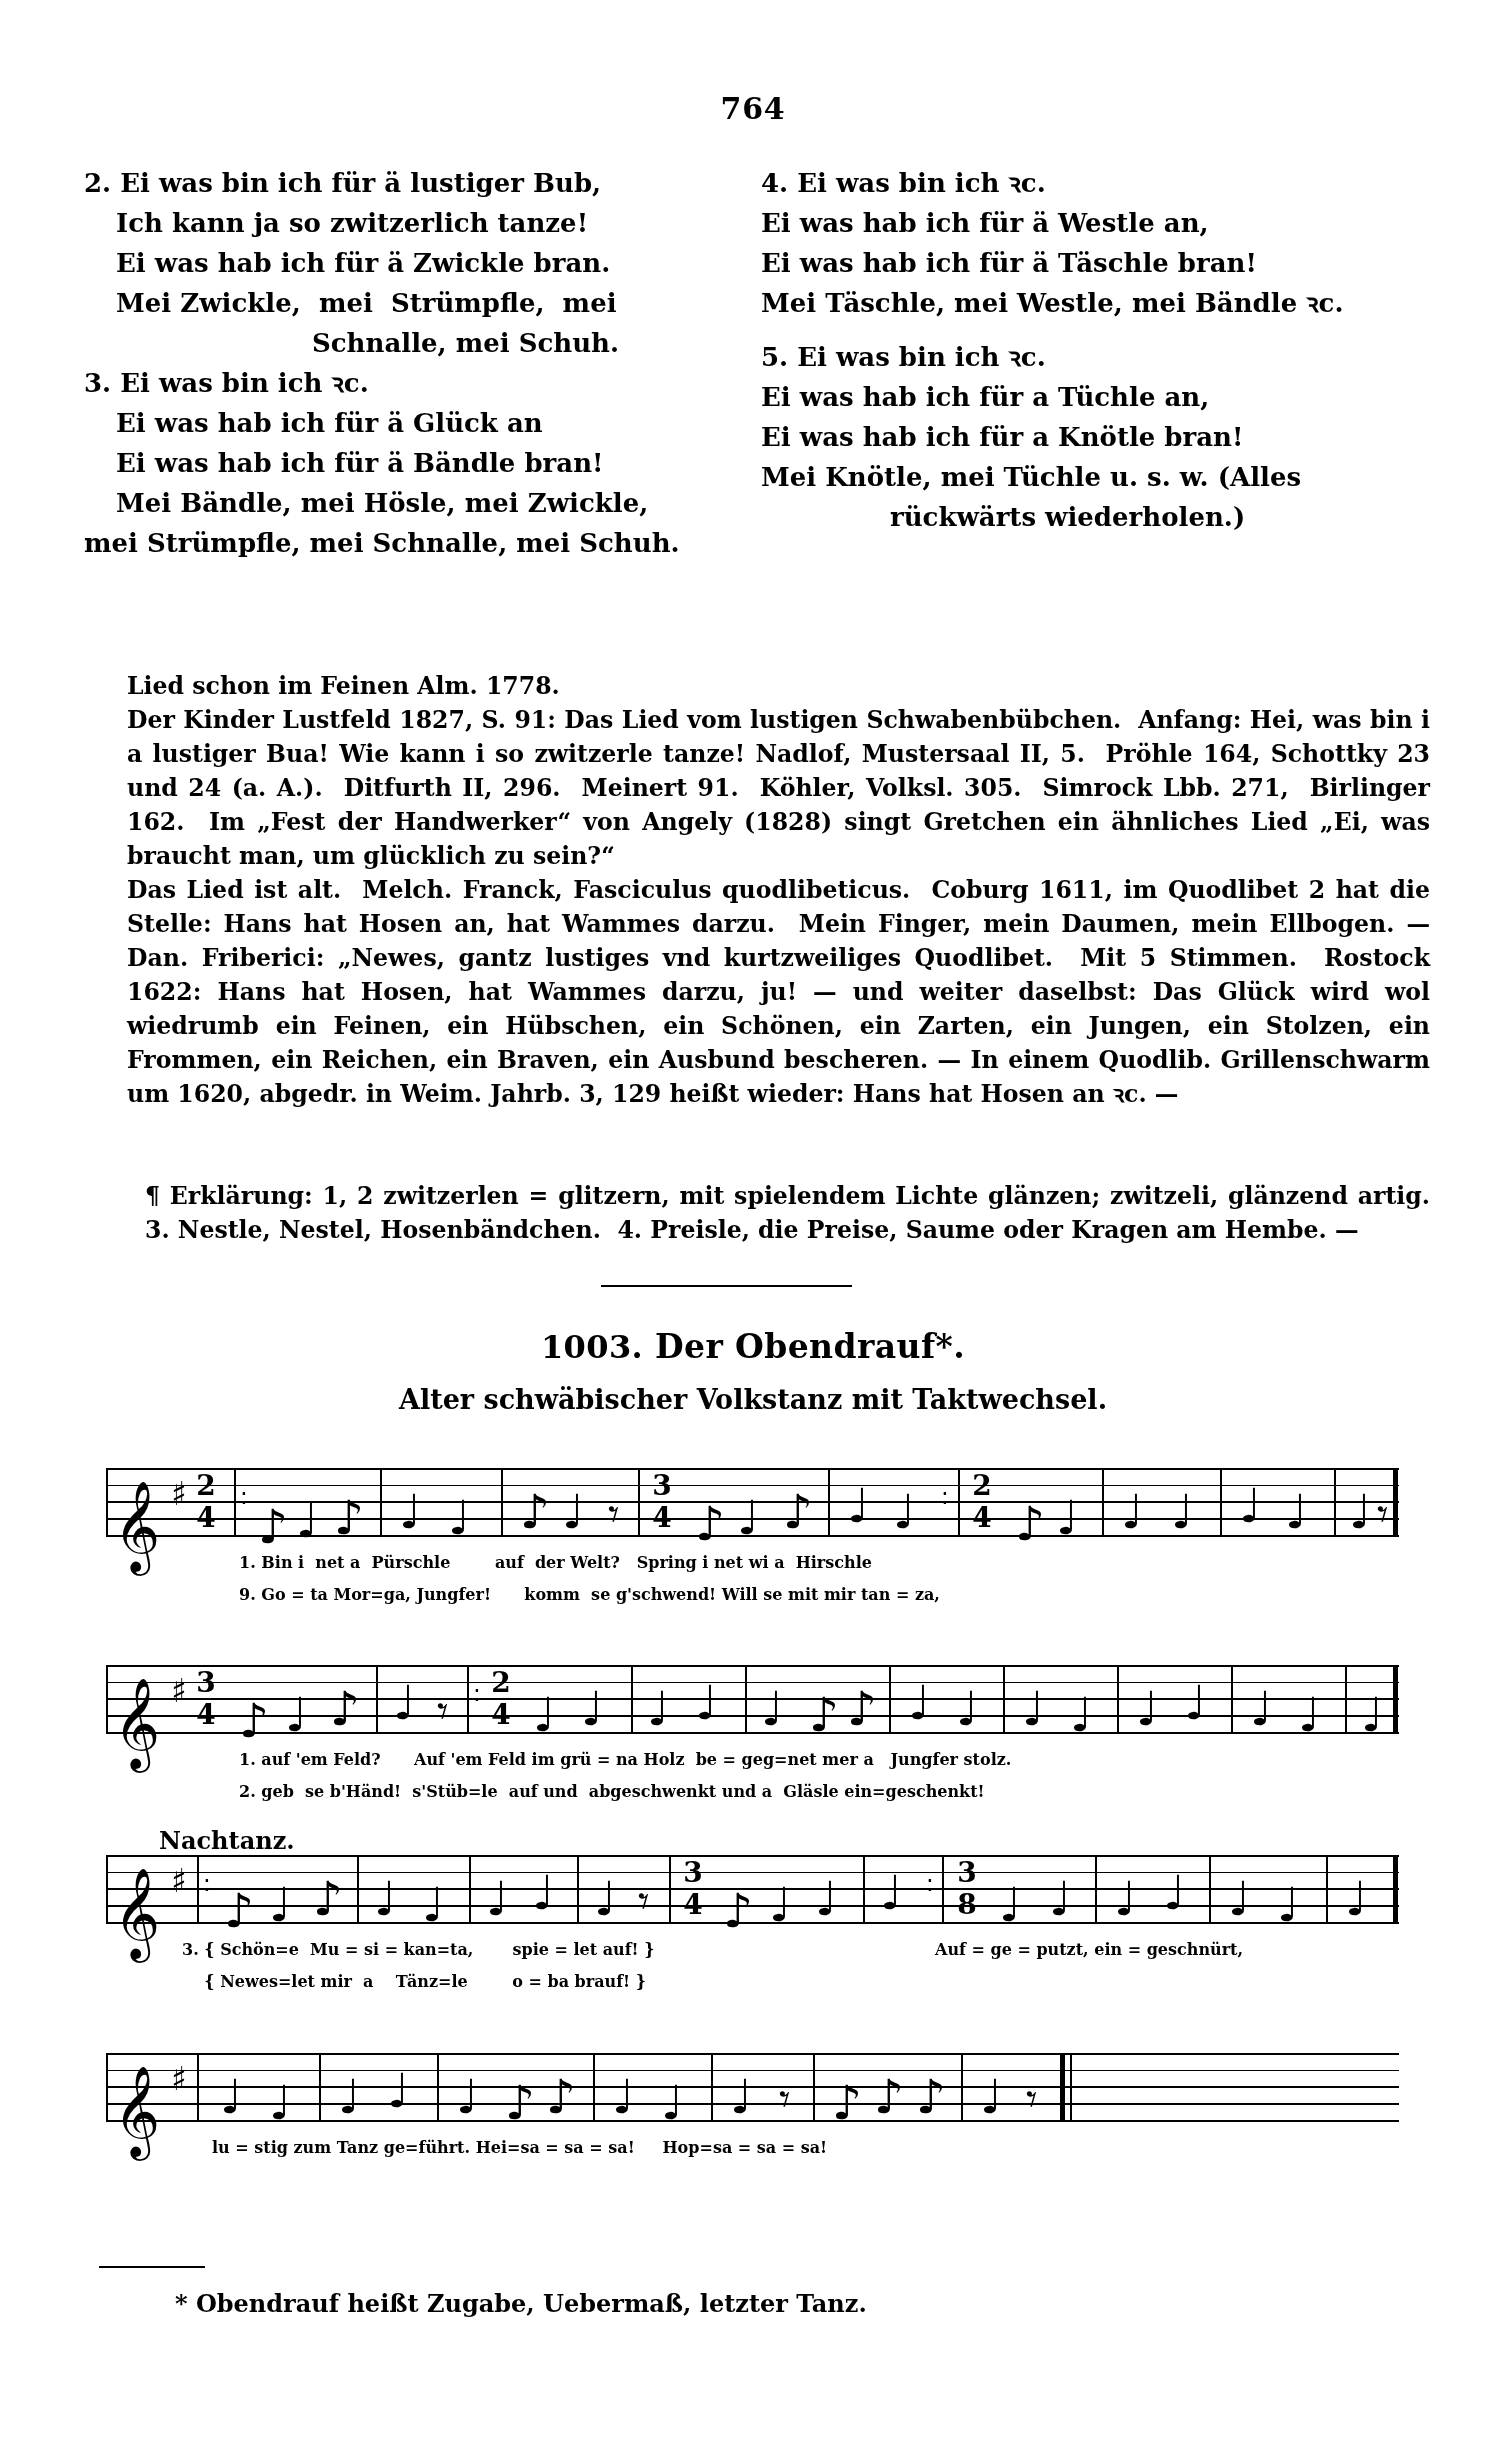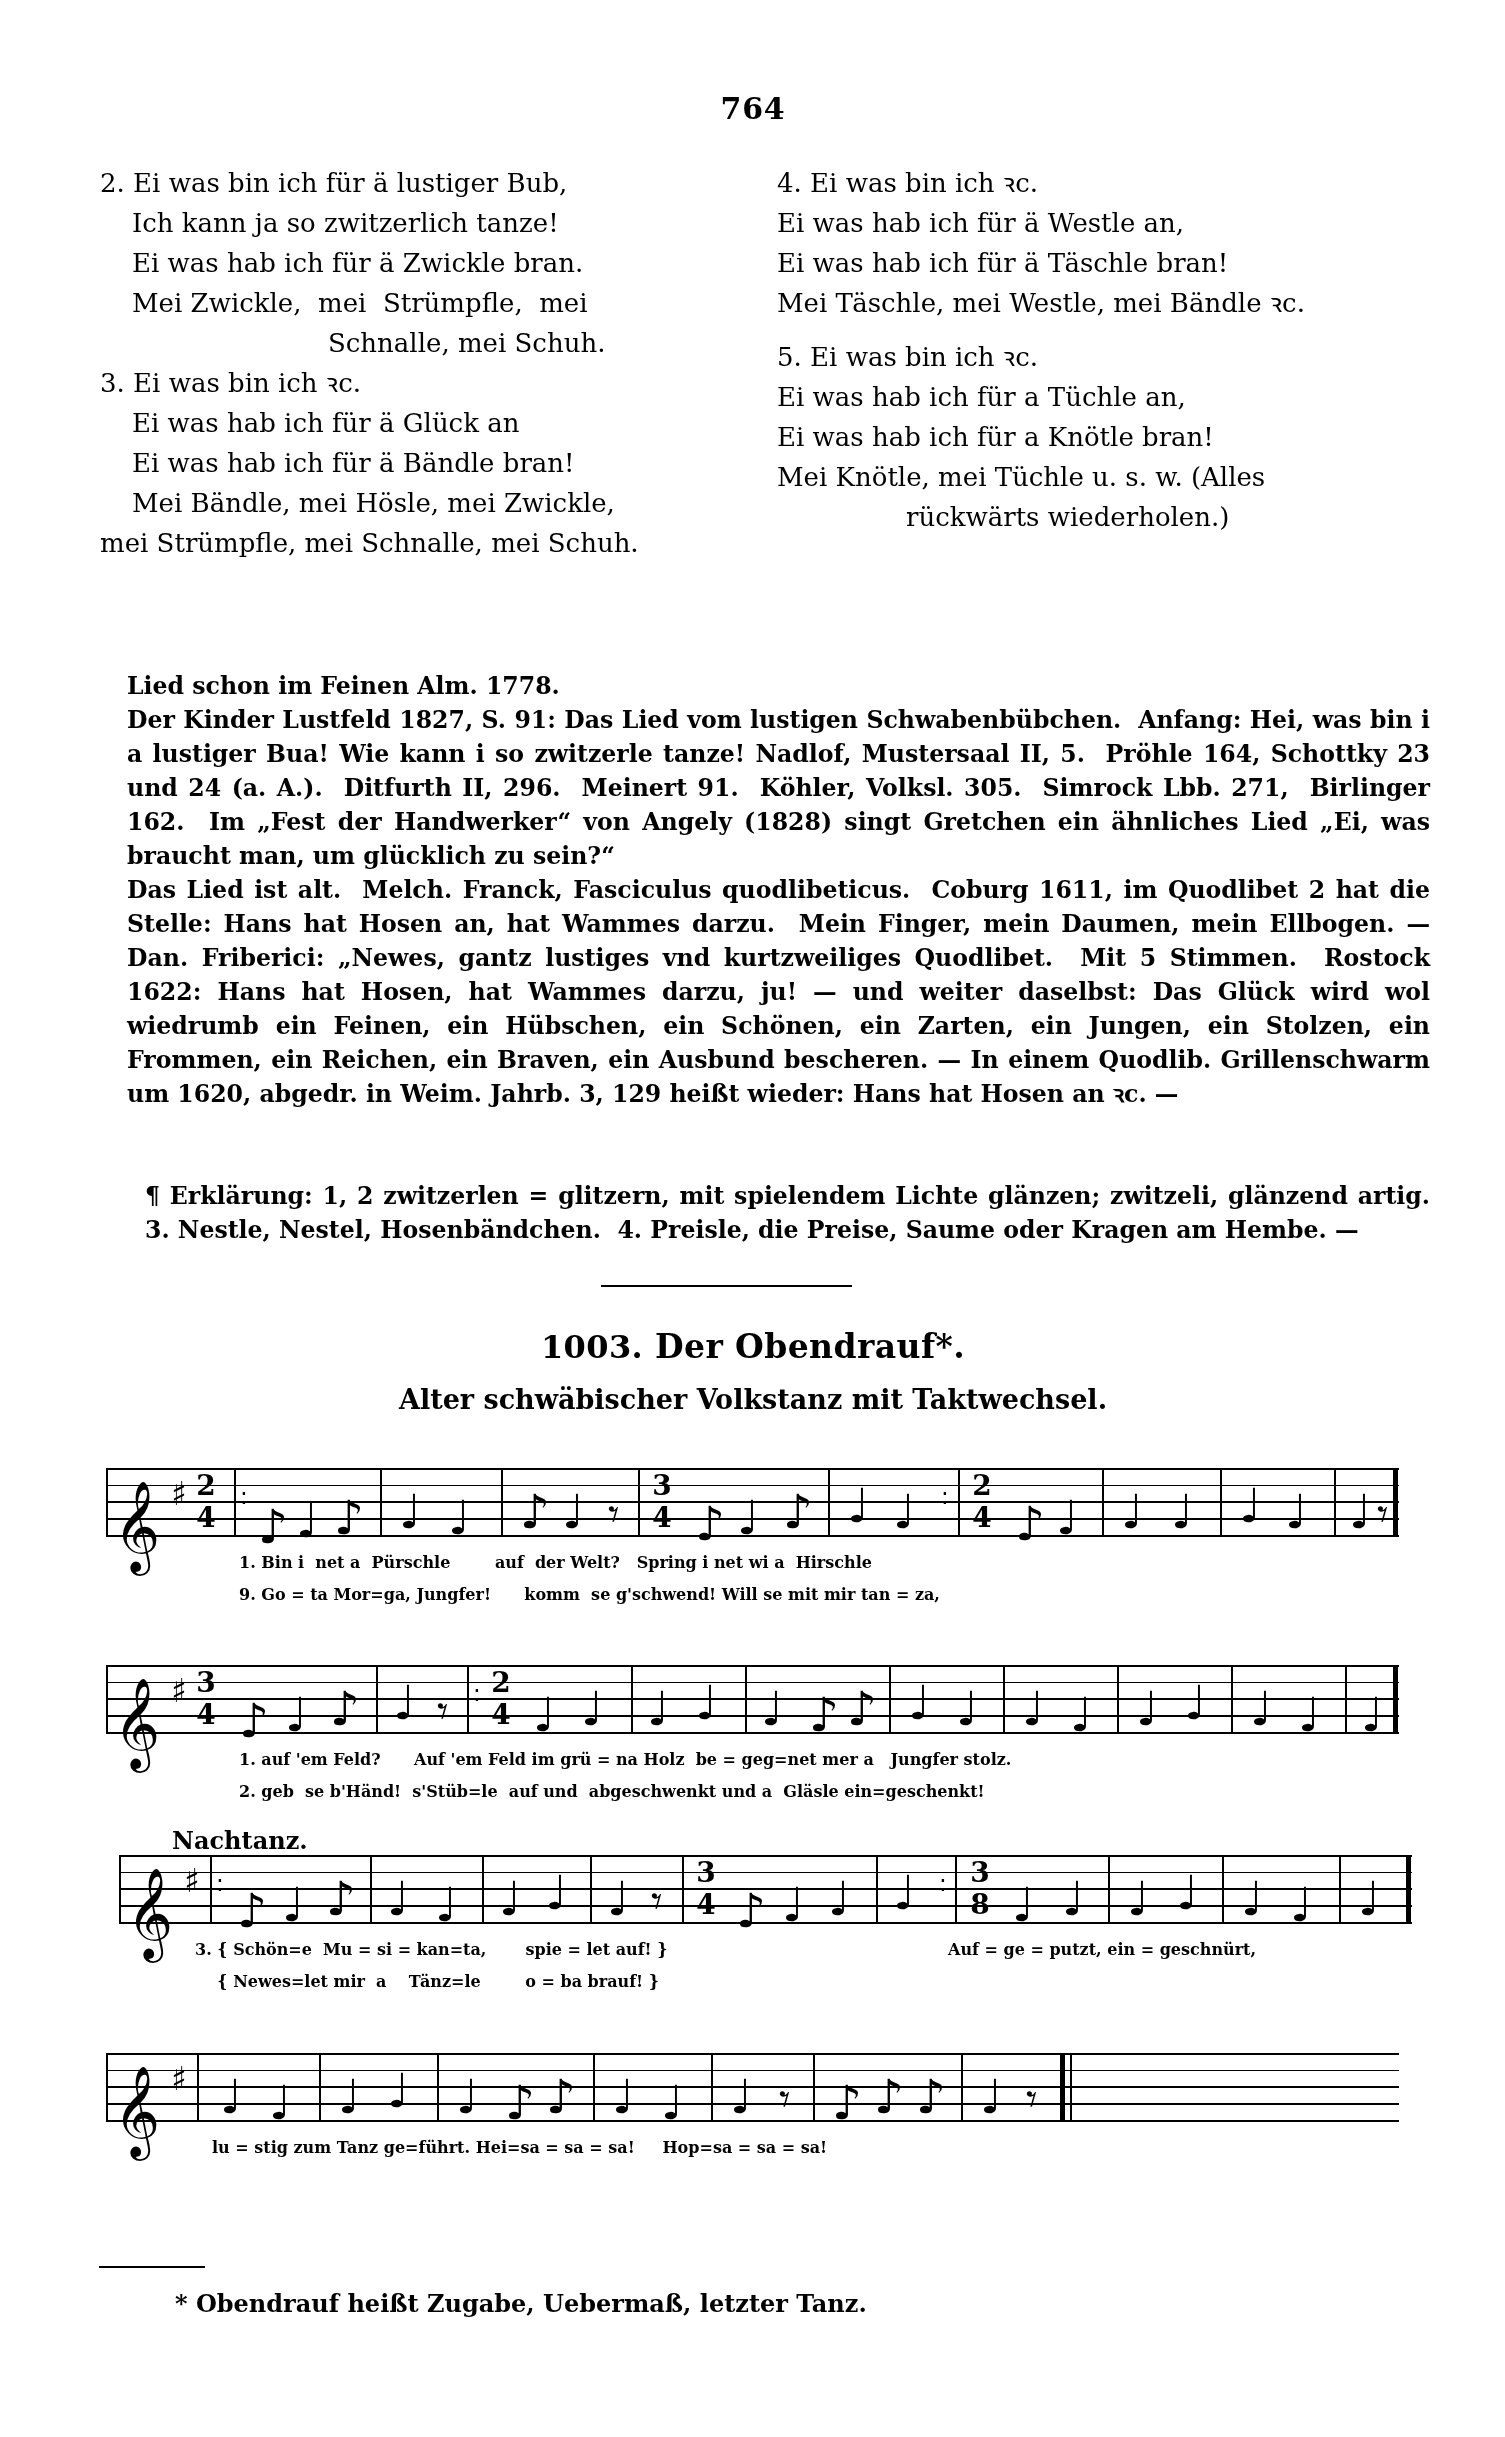--- a/index.html
+++ b/index.html
@@ -40,22 +40,21 @@
     gap: 23px;
   }
   .col {
     width: 654px;
   }
   .vline {
     font-size: 26px;
     line-height: 40px;
     white-space: pre;
     font-family: "DejaVu Serif", serif;
-    font-weight: normal;
-    margin-left: 16px;
+    font-weight: bold;
   }
   .vline.indent1 { padding-left: 32px; }
   .vline.indent2 { padding-left: 228px; }
 
   .notes-block {
     position: absolute;
     top: 669px;
     left: 84px;
     width: 1346px;
   }
@@ -362,21 +361,21 @@
       <div class="barline" style="left:1239px;"></div>
       <span class="note" style="left:1255px; top:50px;">♩</span>
       <div class="barline thick" style="left:1287px;"></div>
     </div>
     <div class="lyrics" style="top:79px;">
       <div class="lyricline" style="padding-left:133px;">1. auf 'em Feld?      Auf 'em Feld im grü = na Holz  be = geg=net mer a   Jungfer stolz.</div>
       <div class="lyricline" style="padding-left:133px;">2. geb  se b'Händ!  s'Stüb=le  auf und  abgeschwenkt und a  Gläsle ein=geschenkt!</div>
     </div>
   </div>
 
-  <div class="system" style="top:1855px;margin-left:13px;">
+  <div class="system" style="top:1855px;">
     <div class="nachtanz" style="left:53px; top:-29px;">Nachtanz.</div>
     <div class="staff">
       <div class="ln"></div>
         <div class="ln"></div>
         <div class="ln"></div>
         <div class="ln"></div>
         <div class="ln"></div>
       <div class="barline" style="left:0px;"></div>
       <span class="clef" style="left:7.6px;">𝄞</span>
       <span class="ksig" style="left:65px;">♯</span>

